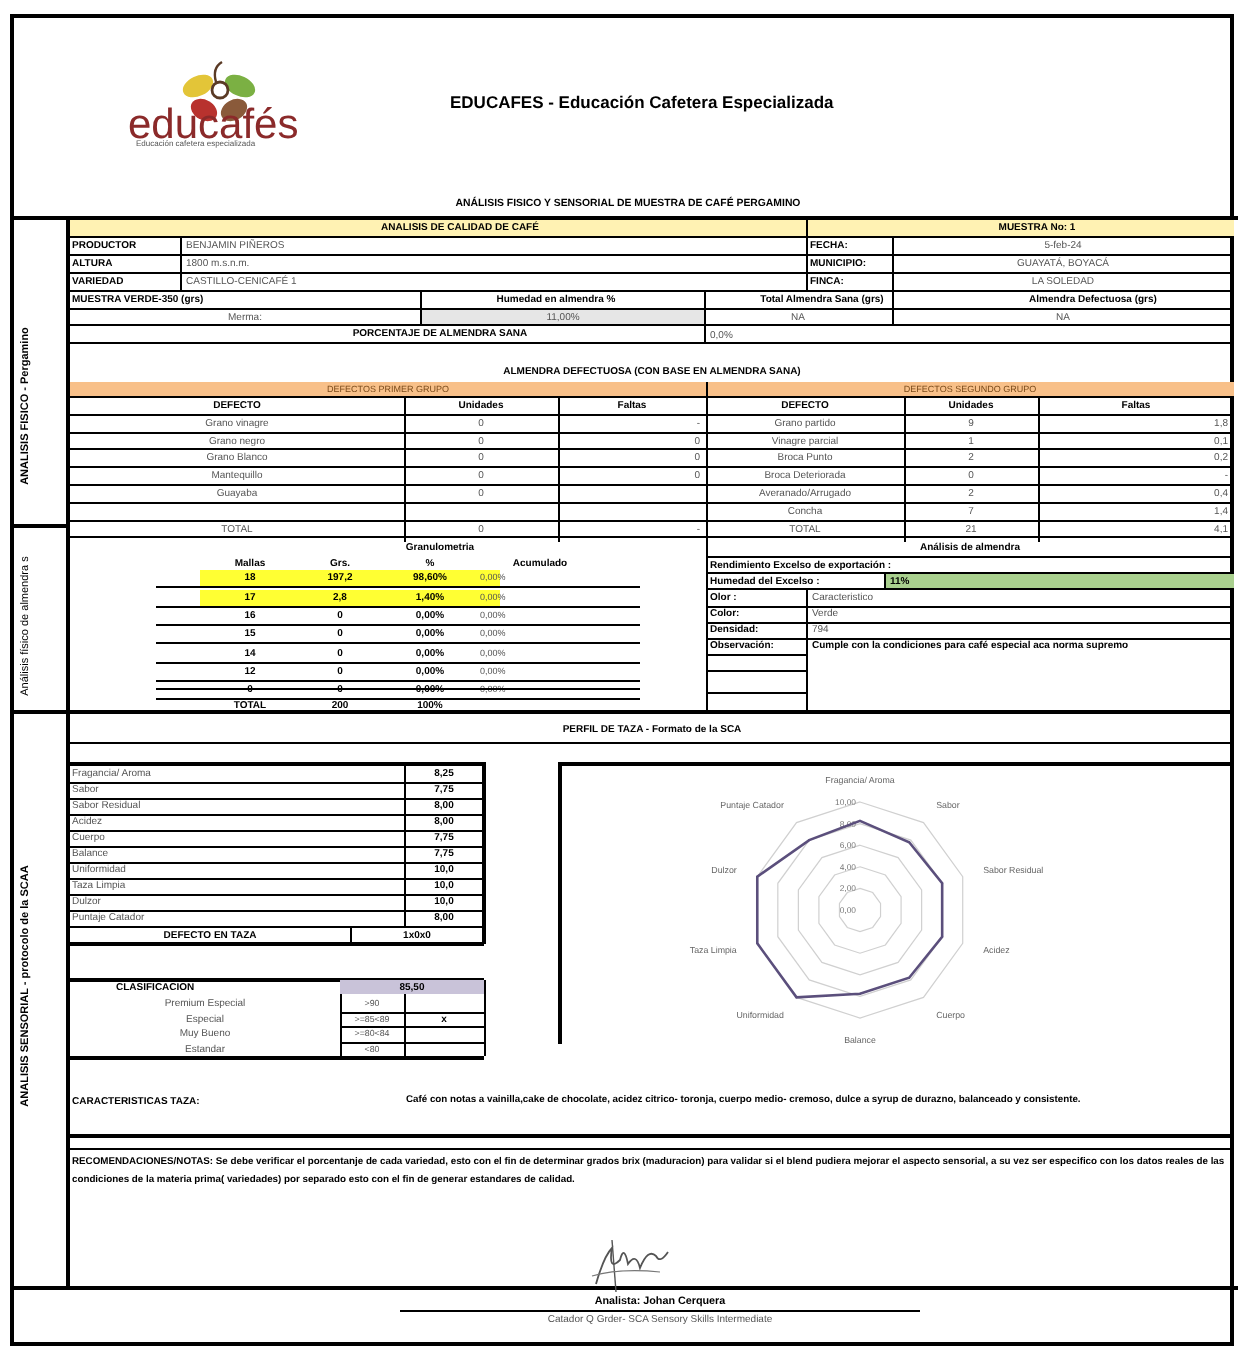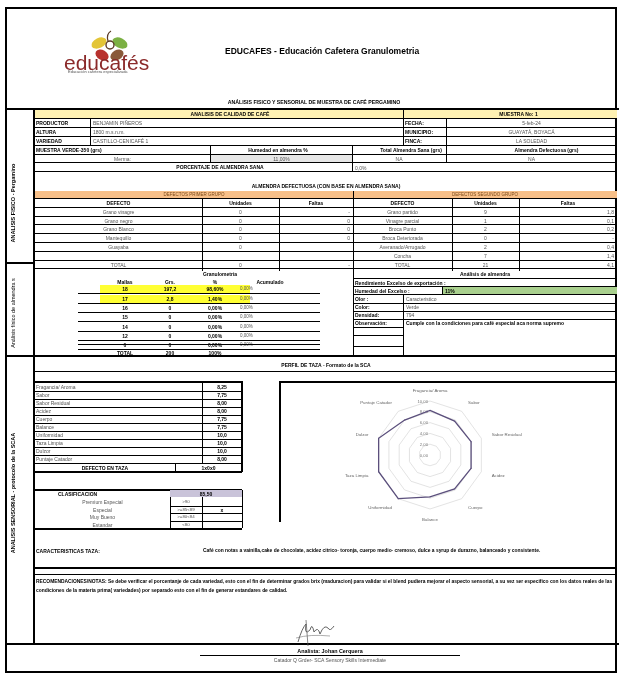--- a/index.html
+++ b/index.html
@@ -38,21 +38,21 @@
 <svg class="logo" viewBox="0 0 90 50">
   <ellipse cx="35" cy="18" rx="8" ry="5" fill="#e3c538" transform="rotate(-25 35 18)"></ellipse>
   <ellipse cx="56" cy="18" rx="8" ry="5" fill="#7bb043" transform="rotate(25 56 18)"></ellipse>
   <ellipse cx="38" cy="30" rx="7" ry="5" fill="#b8322e" transform="rotate(30 38 30)"></ellipse>
   <ellipse cx="53" cy="30" rx="7" ry="5" fill="#8a5a3a" transform="rotate(-30 53 30)"></ellipse>
   <circle cx="46" cy="20" r="4" fill="none" stroke="#5a3a25" stroke-width="1.4"></circle>
   <path d="M44 16 Q42 9 47 6" fill="none" stroke="#5a3a25" stroke-width="1.2"></path>
 </svg>
 <div class="logo-word">educafés</div>
 <div class="logo-sub">Educación cafetera especializada</div>
-<div class="company">EDUCAFES - Educación Cafetera Granulometria</div>
+<div class="company">EDUCAFES - Educación Cafetera Especializada</div>
 <div class="report-title">ANÁLISIS FISICO Y SENSORIAL DE MUESTRA DE CAFÉ PERGAMINO</div>
 
 <div class="hthick" style="left:5px; top:108px; width:614px;"></div>
 <div class="vthick" style="left:33px; top:108px; height:535px;"></div>
 <div class="hthick" style="left:5px; top:643px; width:614px;"></div>
 
 <div class="side-label" style="left:-42px; top:200px; width:110px;">ANALISIS FISICO - Pergamino</div>
 <div class="side-label" style="left:-40px; top:310px; width:106px; font-weight:normal;">Análisis físico de almendra s</div>
 <div class="side-label" style="left:-82px; top:490px; width:190px;">ANALISIS   SENSORIAL - protocolo de la SCAA</div>
 <div class="hthick" style="left:5px; top:262px; width:30px;"></div>

